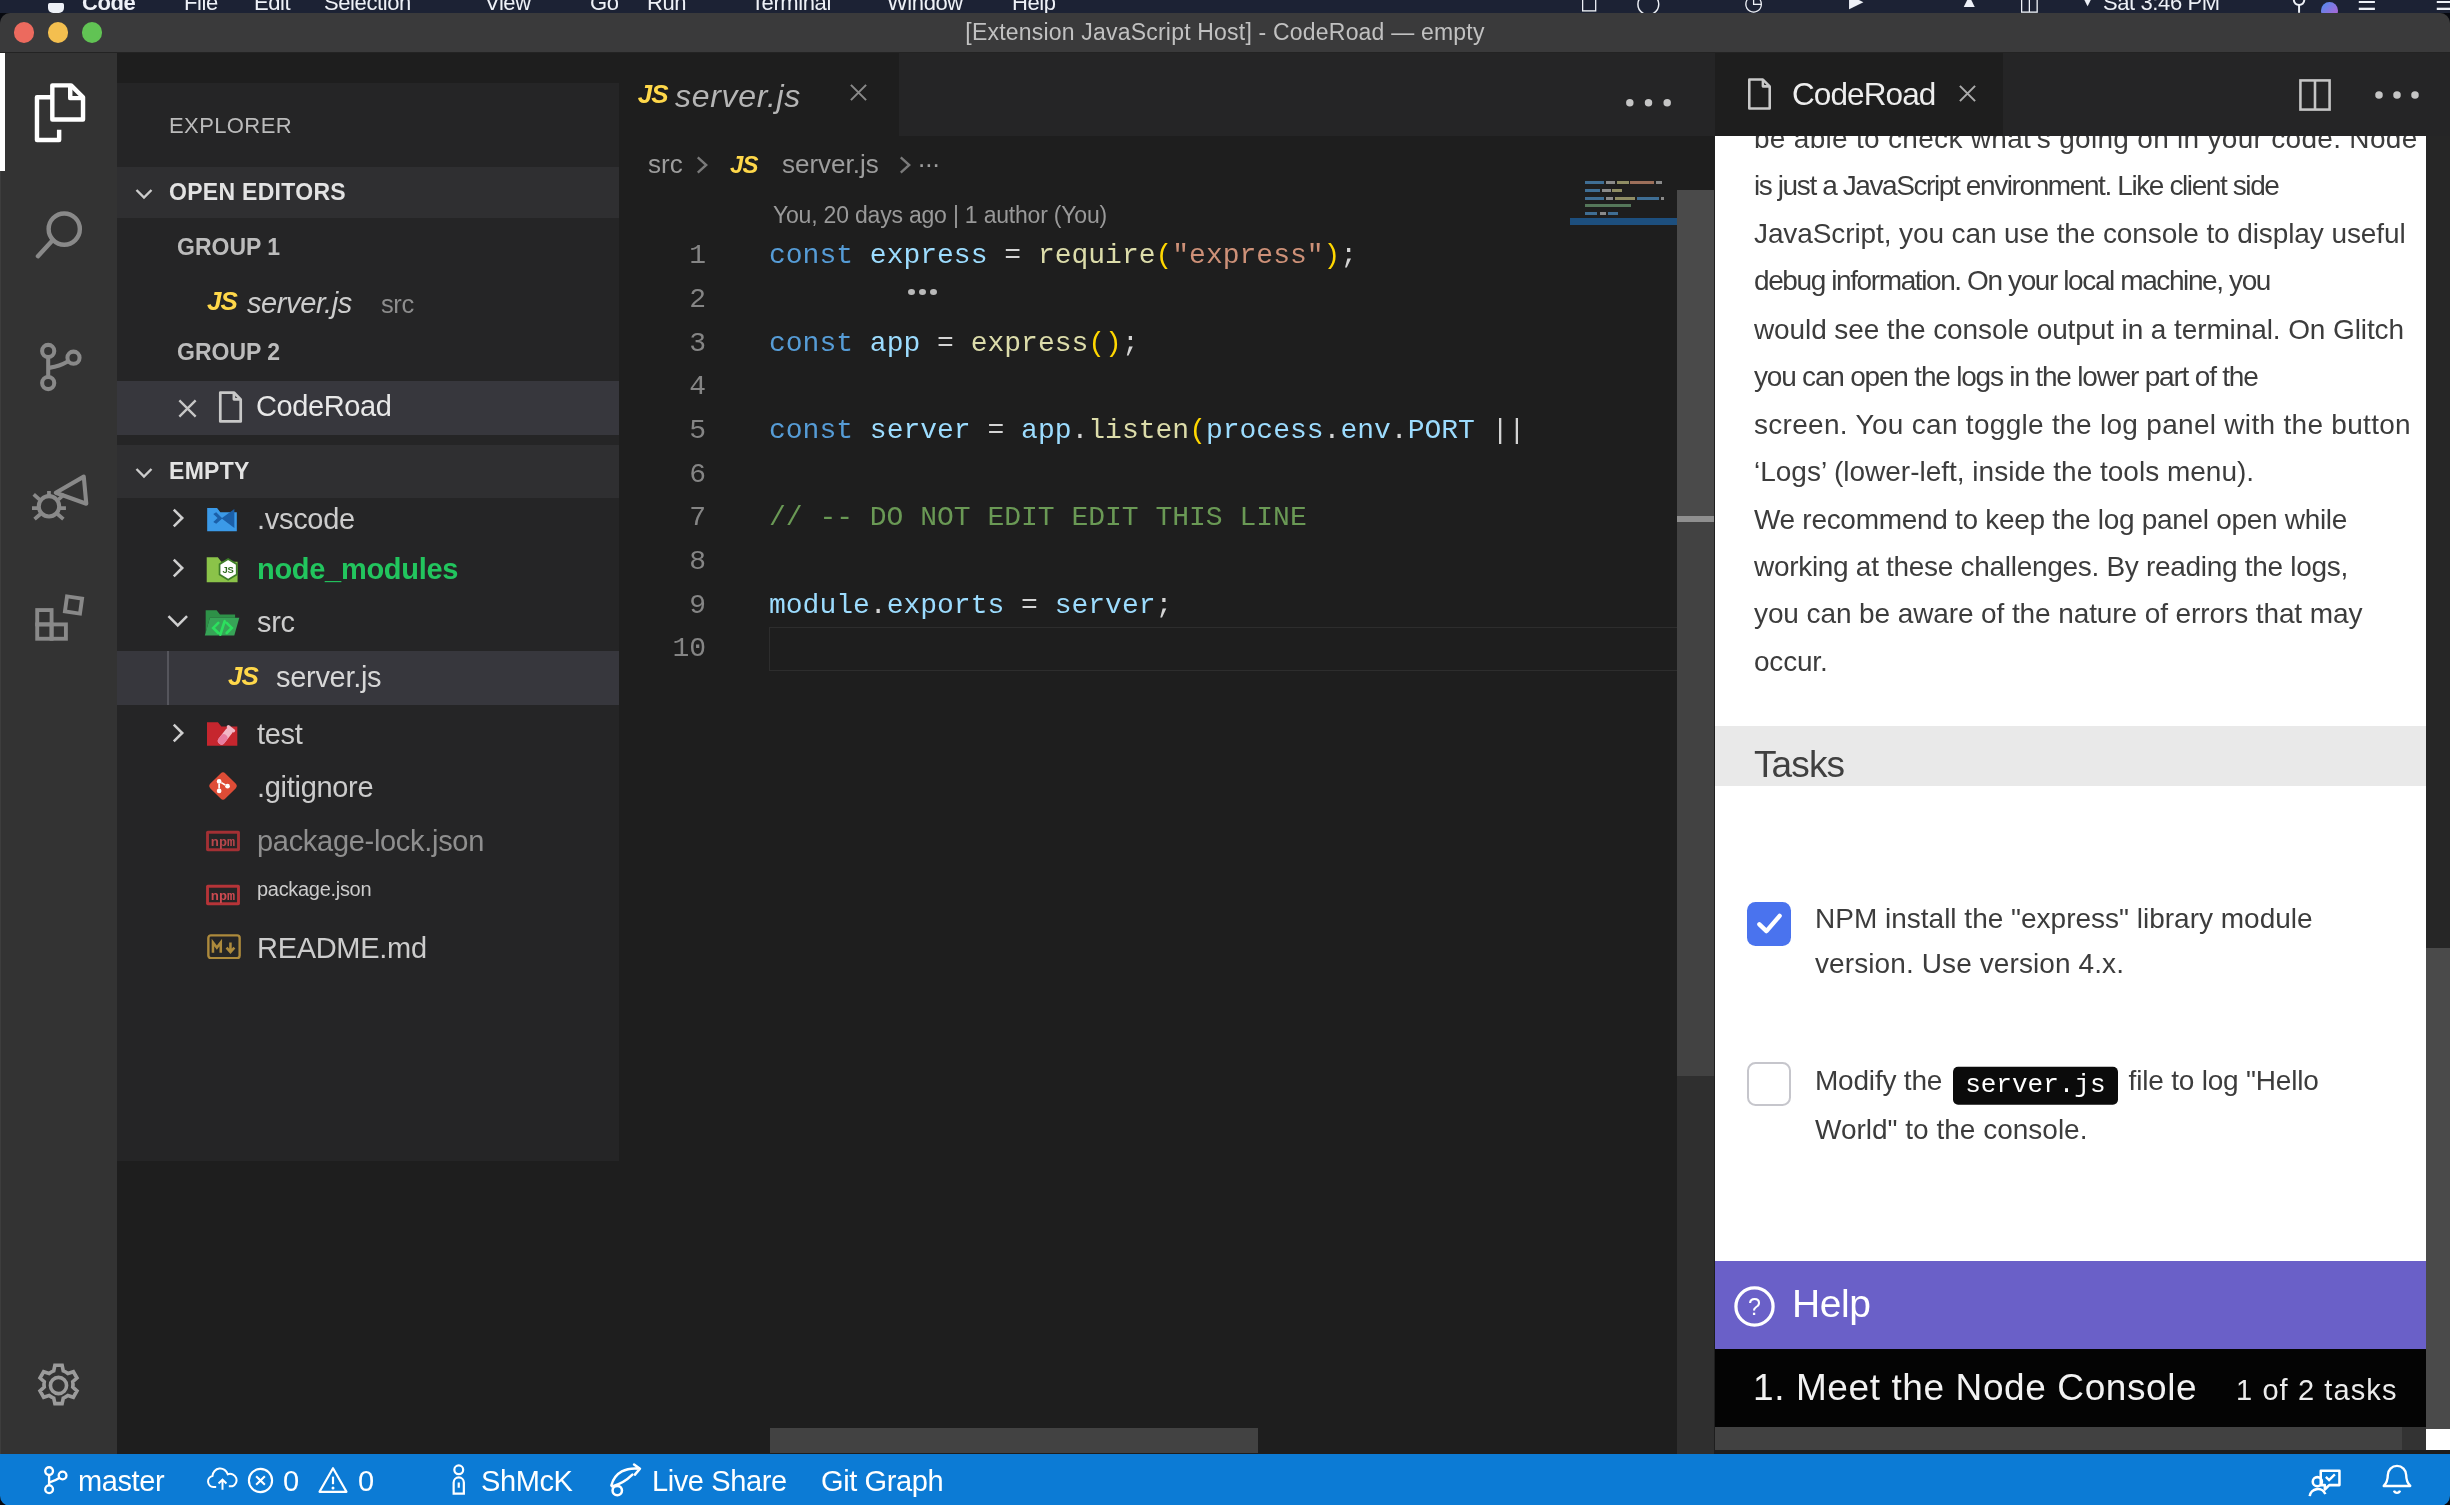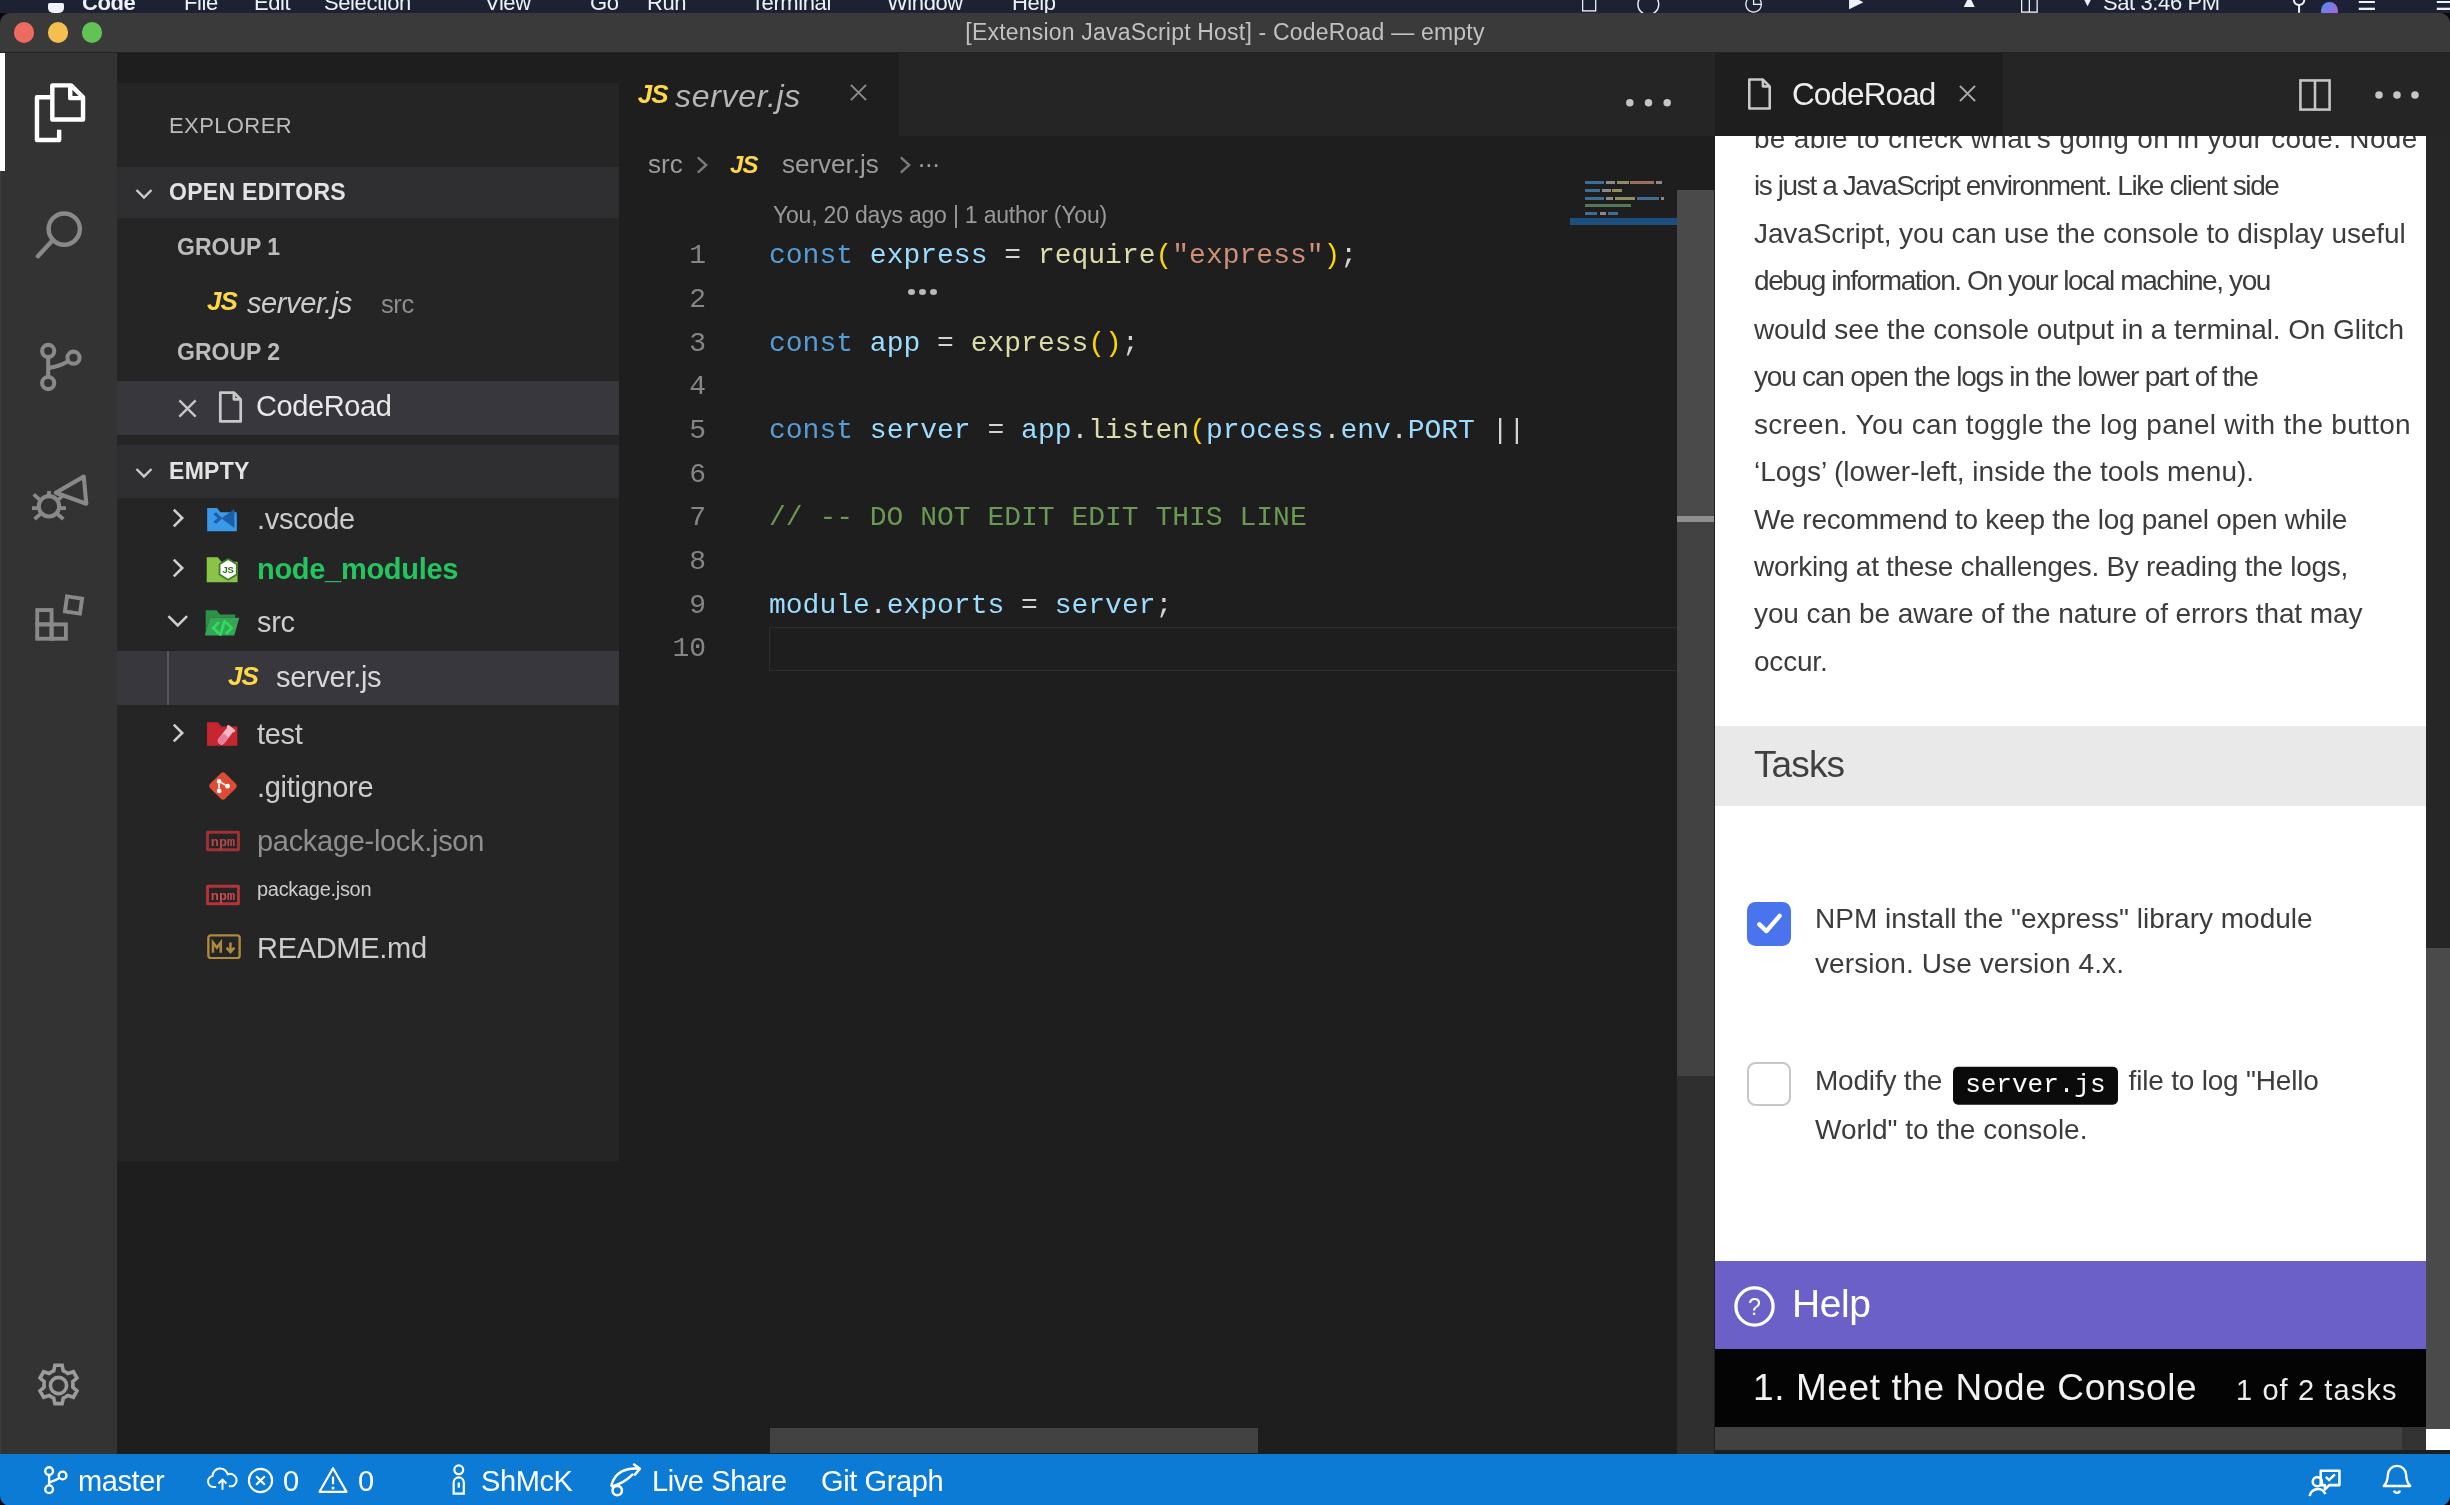--- a/index.html
+++ b/index.html
@@ -342,21 +342,21 @@
         <div class="abs nw" style="left:39px;top:129px;font-size:28px;color:#3c3c3c;letter-spacing:-1.4px;">debug information. On your local machine, you</div>
         <div class="abs nw" style="left:39px;top:178px;font-size:28px;color:#3c3c3c;letter-spacing:-0.1px;">would see the console output in a terminal. On Glitch</div>
         <div class="abs nw" style="left:39px;top:225px;font-size:28px;color:#3c3c3c;letter-spacing:-1.2px;">you can open the logs in the lower part of the</div>
         <div class="abs nw" style="left:39px;top:273px;font-size:28px;color:#3c3c3c;letter-spacing:0.3px;">screen. You can toggle the log panel with the button</div>
         <div class="abs nw" style="left:39px;top:320px;font-size:28px;color:#3c3c3c;letter-spacing:0px;">‘Logs’ (lower-left, inside the tools menu).</div>
         <div class="abs nw" style="left:39px;top:368px;font-size:28px;color:#3c3c3c;letter-spacing:-0.3px;">We recommend to keep the log panel open while</div>
         <div class="abs nw" style="left:39px;top:415px;font-size:28px;color:#3c3c3c;letter-spacing:-0.3px;">working at these challenges. By reading the logs,</div>
         <div class="abs nw" style="left:39px;top:462px;font-size:28px;color:#3c3c3c;letter-spacing:-0.1px;">you can be aware of the nature of errors that may</div>
         <div class="abs nw" style="left:39px;top:510px;font-size:28px;color:#3c3c3c;letter-spacing:-0.2px;">occur.</div>
 
-        <div class="abs" style="left:0;top:590px;width:711px;height:80px;background:#e9e9e9;">
+        <div class="abs" style="left:0;top:590px;width:711px;height:60px;background:#e9e9e9;">
           <div class="abs nw" style="left:39px;top:18.7px;font-size:37px;color:#404040;letter-spacing:-0.9px;">Tasks</div>
         </div>
 
         <div class="abs" style="left:32px;top:766px;width:44px;height:44px;background:#4a73ee;border-radius:8.5px;">
           <svg class="abs" style="left:6.8px;top:8.5px;" width="31" height="27" viewBox="0 0 18 16">
               <path d="M3 8.5 l4.2 4 L15 3.5" fill="none" stroke="#ffffff" stroke-width="2.6" stroke-linecap="round" stroke-linejoin="round"></path>
             </svg>
         </div>
         <div class="abs nw" style="left:100px;top:767px;font-size:28px;color:#3c3c3c;letter-spacing:0px;">NPM install the "express" library module</div>
         <div class="abs nw" style="left:100px;top:812px;font-size:28px;color:#3c3c3c;letter-spacing:0.1px;">version. Use version 4.x.</div>

